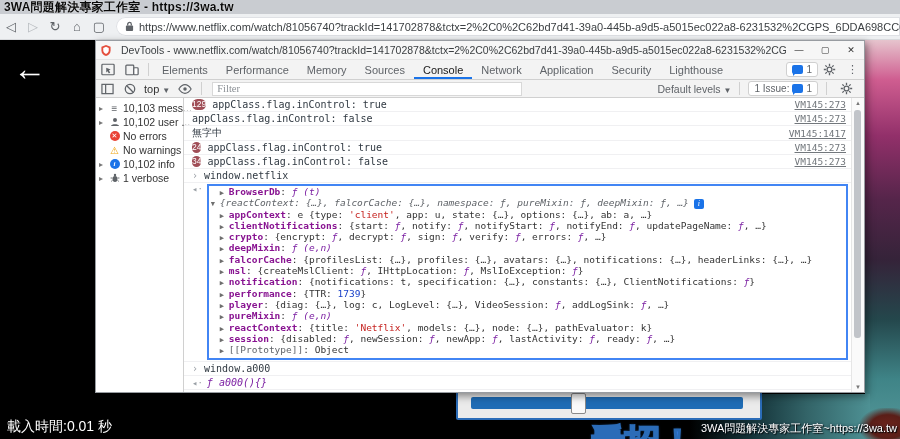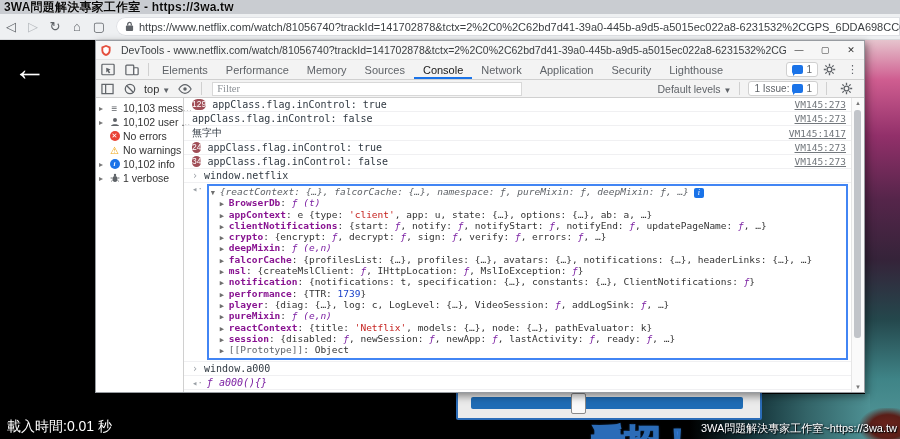--- a/index.html
+++ b/index.html
@@ -318,22 +318,22 @@
           <span>appClass.flag.inControl: false</span>
           <span class="vmlink">VM145:273</span>
         </div>
         <div class="crow">
           <span class="chev">›</span>
           <span>window.netflix</span>
         </div>
         <div class="tree-wrap">
           <span class="rarrow">◂·</span>
           <div class="tree-box">
+            <div class="trow child"><span class="tri">▶</span><span class="key">BrowserDb</span><span>: </span><span class="func">ƒ (t)</span></div>
             <div class="trow"><span class="tri">▼</span><span class="preview">{reactContext: {…}, falcorCache: {…}, namespace: ƒ, pureMixin: ƒ, deepMixin: ƒ, …}</span><span class="info-badge">i</span></div>
-            <div class="trow child"><span class="tri">▶</span><span class="key">BrowserDb</span><span>: </span><span class="func">ƒ (t)</span></div>
             <div class="trow child"><span class="tri">▶</span><span class="key">appContext</span><span>: </span><span>e {type: </span><span class="str">'client'</span><span>, app: u, state: {…}, options: {…}, ab: a, …}</span></div>
             <div class="trow child"><span class="tri">▶</span><span class="key">clientNotifications</span><span>: </span><span>{start: </span><span class="func">ƒ</span><span>, notify: </span><span class="func">ƒ</span><span>, notifyStart: </span><span class="func">ƒ</span><span>, notifyEnd: </span><span class="func">ƒ</span><span>, updatePageName: </span><span class="func">ƒ</span><span>, …}</span></div>
             <div class="trow child"><span class="tri">▶</span><span class="key">crypto</span><span>: </span><span>{encrypt: </span><span class="func">ƒ</span><span>, decrypt: </span><span class="func">ƒ</span><span>, sign: </span><span class="func">ƒ</span><span>, verify: </span><span class="func">ƒ</span><span>, errors: </span><span class="func">ƒ</span><span>, …}</span></div>
             <div class="trow child"><span class="tri">▶</span><span class="key">deepMixin</span><span>: </span><span class="func">ƒ (e,n)</span></div>
             <div class="trow child"><span class="tri">▶</span><span class="key">falcorCache</span><span>: </span><span>{profilesList: {…}, profiles: {…}, avatars: {…}, notifications: {…}, headerLinks: {…}, …}</span></div>
             <div class="trow child"><span class="tri">▶</span><span class="key">msl</span><span>: </span><span>{createMslClient: </span><span class="func">ƒ</span><span>, IHttpLocation: </span><span class="func">ƒ</span><span>, MslIoException: </span><span class="func">ƒ</span><span>}</span></div>
             <div class="trow child"><span class="tri">▶</span><span class="key">notification</span><span>: </span><span>{notifications: t, specification: {…}, constants: {…}, ClientNotifications: </span><span class="func">ƒ</span><span>}</span></div>
             <div class="trow child"><span class="tri">▶</span><span class="key">performance</span><span>: </span><span>{TTR: </span><span class="num">1739</span><span>}</span></div>
             <div class="trow child"><span class="tri">▶</span><span class="key">player</span><span>: </span><span>{diag: {…}, log: c, LogLevel: {…}, VideoSession: </span><span class="func">ƒ</span><span>, addLogSink: </span><span class="func">ƒ</span><span>, …}</span></div>
             <div class="trow child"><span class="tri">▶</span><span class="key">pureMixin</span><span>: </span><span class="func">ƒ (e,n)</span></div>

